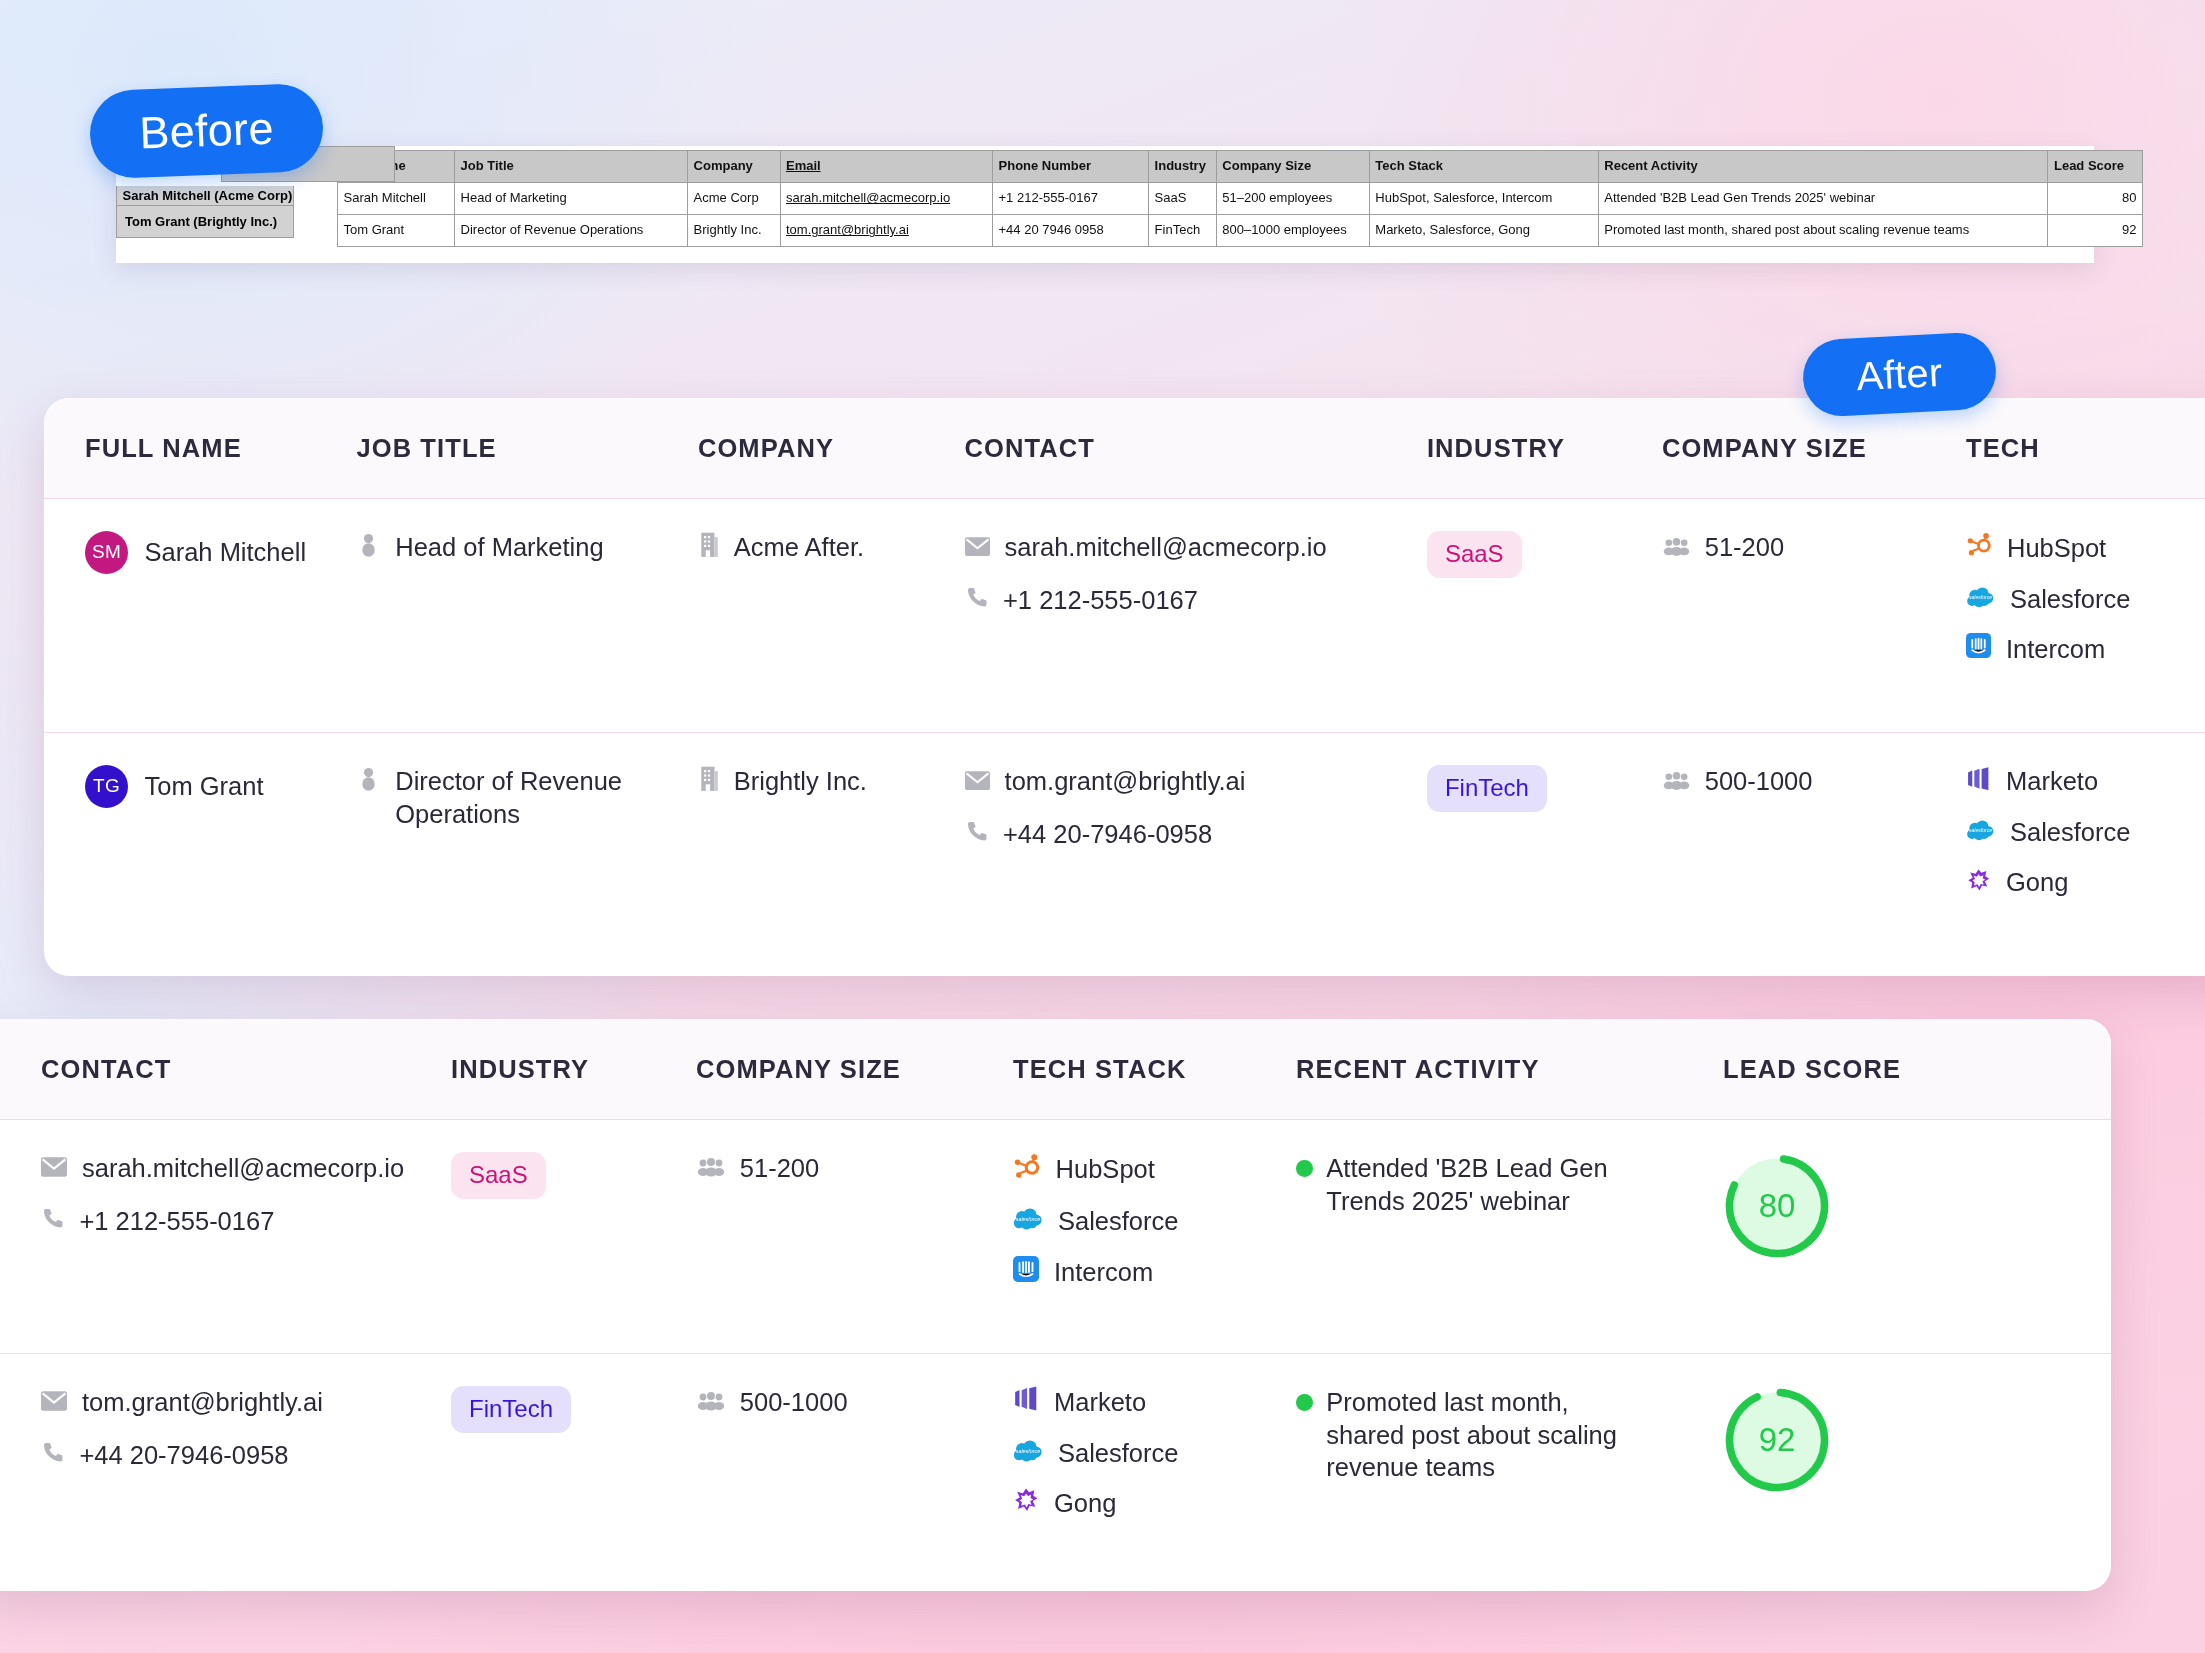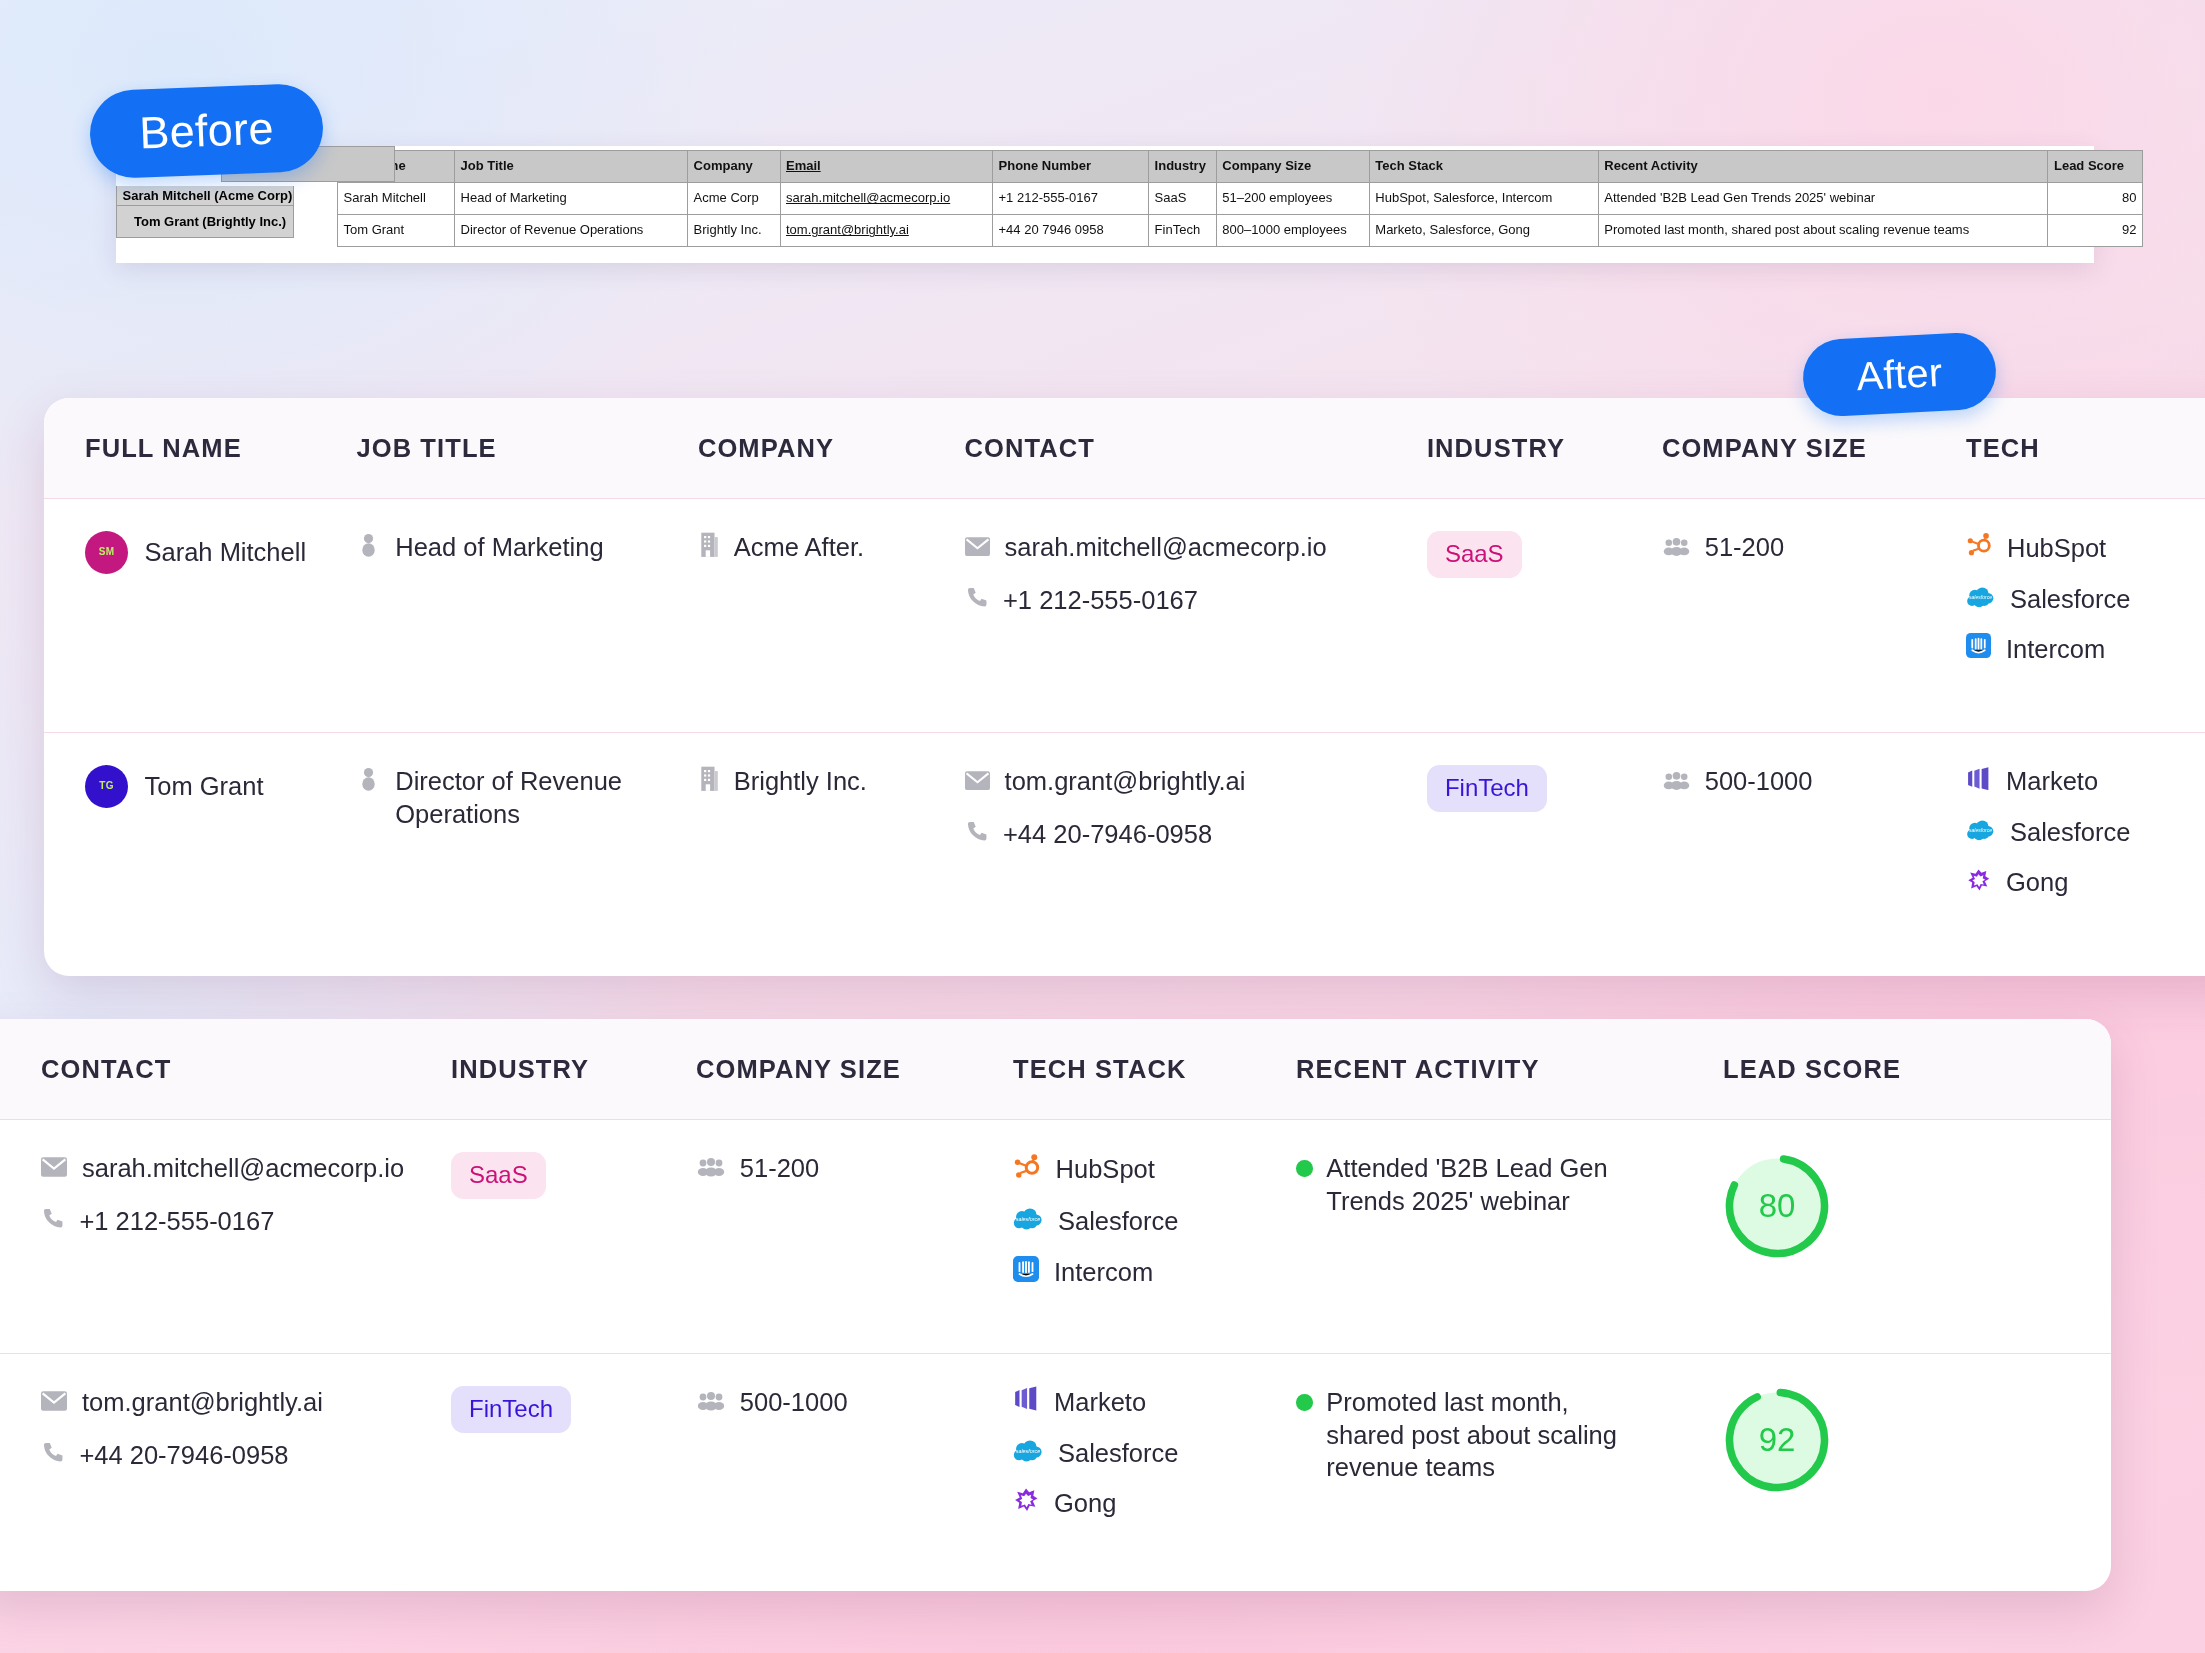--- a/index.html
+++ b/index.html
@@ -122,21 +122,21 @@
   .b-c2 { width: 317px; }
   .b-c3 { width: 283px; }
   .b-c4 { width: 427px; }
   .b-c5 { width: 317px; }
 
   
   .name-wrap { display: flex; align-items: center; gap: 16.5px; }
   .avatar {
     width: 43px; height: 43px; border-radius: 50%;
     display: flex; align-items: center; justify-content: center;
-    color: #bef264; font-size: 10px; font-weight: bold; letter-spacing: 0.3px;
+    color: #ffffff; font-size: 19px; font-weight: normal; letter-spacing: 0.3px;
     flex: 0 0 auto;
   }
   .ic { flex: 0 0 auto; display: inline-block; vertical-align: middle; }
   .inline { display: flex; align-items: flex-start; gap: 13.8px; }
   .inline.center { align-items: center; }
   .stack-line { display: flex; align-items: center; gap: 15px; margin-bottom: 18px; }
   .stack-line:last-child { margin-bottom: 0; }
   .contact-line { display: flex; align-items: center; gap: 15px; margin-bottom: 20.7px; }
   .contact-line:last-child { margin-bottom: 0; }
 
@@ -204,21 +204,21 @@
       <td class="lg-c9">Promoted last month, shared post about scaling revenue teams</td>
       <td class="lg-c10 num">92</td>
     </tr>
   </tbody>
     </table>
 </div>
 
 <div style="position:absolute;left:116px;top:150px;width:178px;font-family:'Liberation Sans',sans-serif;font-size:13px;">
   <div style="height:36px;"></div>
   <div style="height:20px;background:#d2d2d2;border:0.7px solid #9d9d9d;border-top:none;display:flex;align-items:center;padding-left:5.5px;font-weight:bold;">Sarah Mitchell (Acme Corp)</div>
-  <div style="height:32px;background:#d2d2d2;border:0.7px solid #9d9d9d;border-top:none;display:flex;align-items:center;padding-left:17px;font-weight:bold;">Tom Grant (Brightly Inc.)</div>
+  <div style="height:32px;background:#d2d2d2;border:0.7px solid #9d9d9d;border-top:none;display:flex;align-items:center;padding-left:8px;font-weight:bold;">Tom Grant (Brightly Inc.)</div>
 </div>
 
 <div class="pill" id="pill-before">Before</div>
 
 <div class="card" id="card-after">
 
   <div class="hdr">
     <div class="th a-c0">FULL NAME</div>
     <div class="th a-c1">JOB TITLE</div>
     <div class="th a-c2">COMPANY</div>

